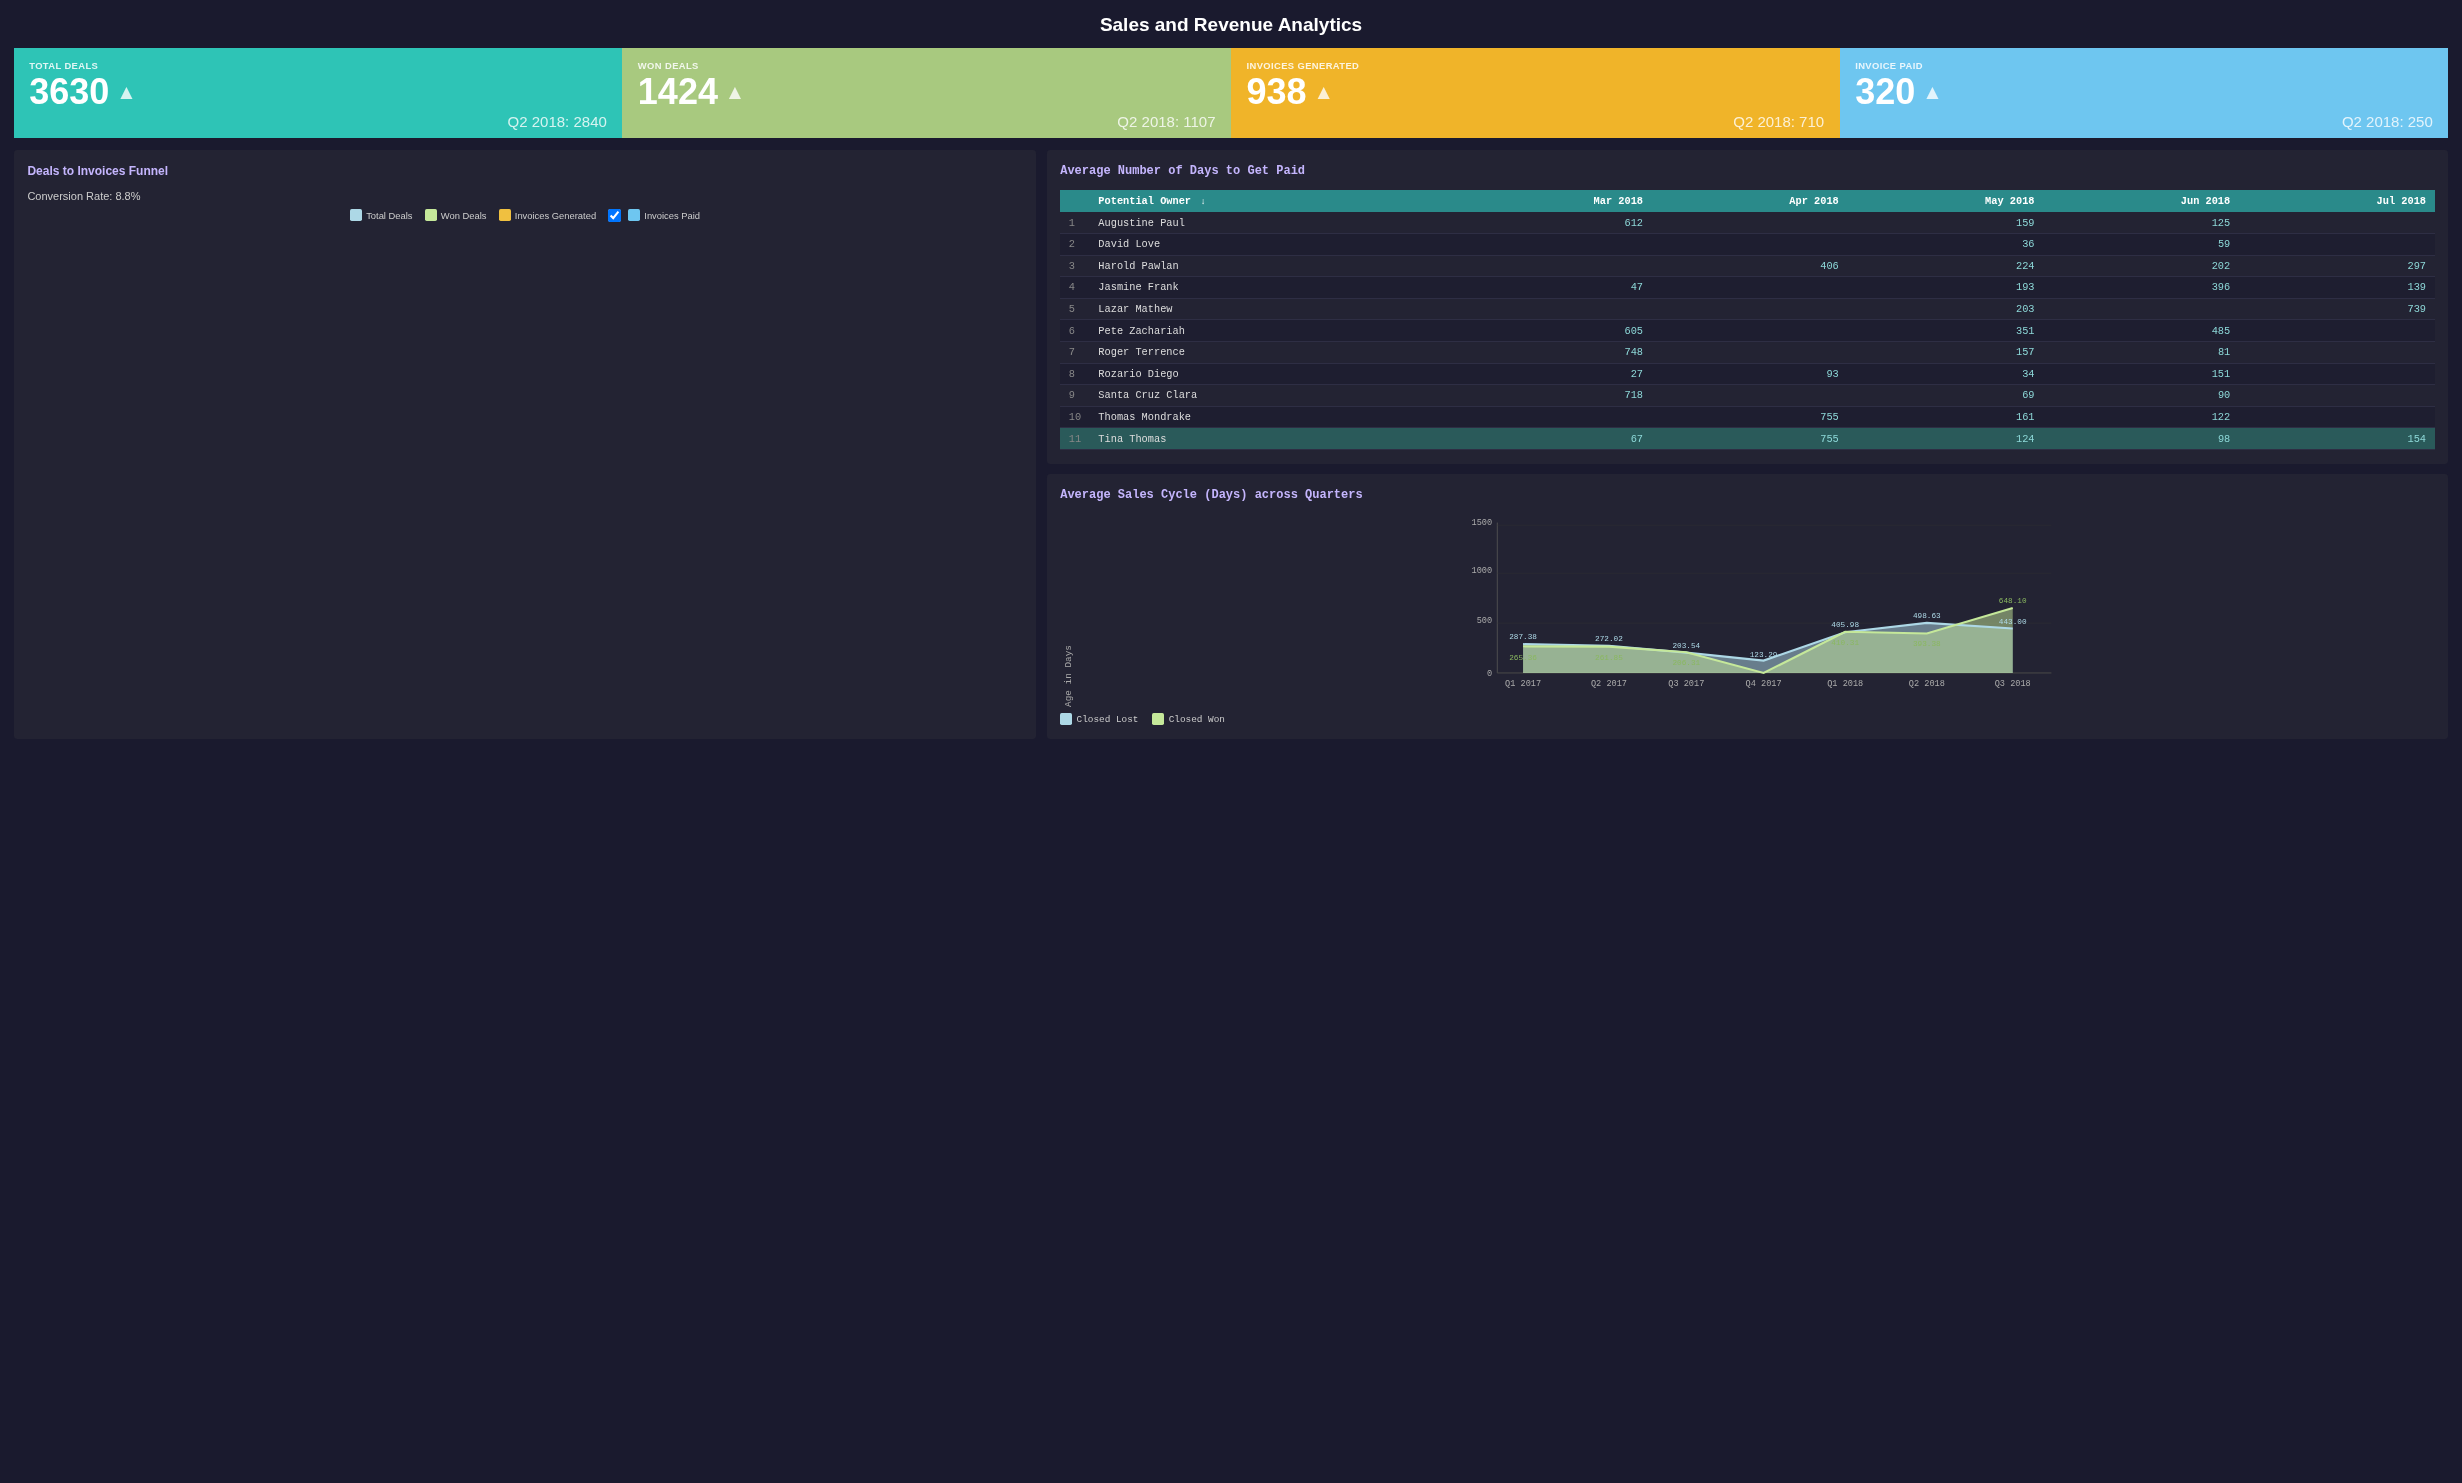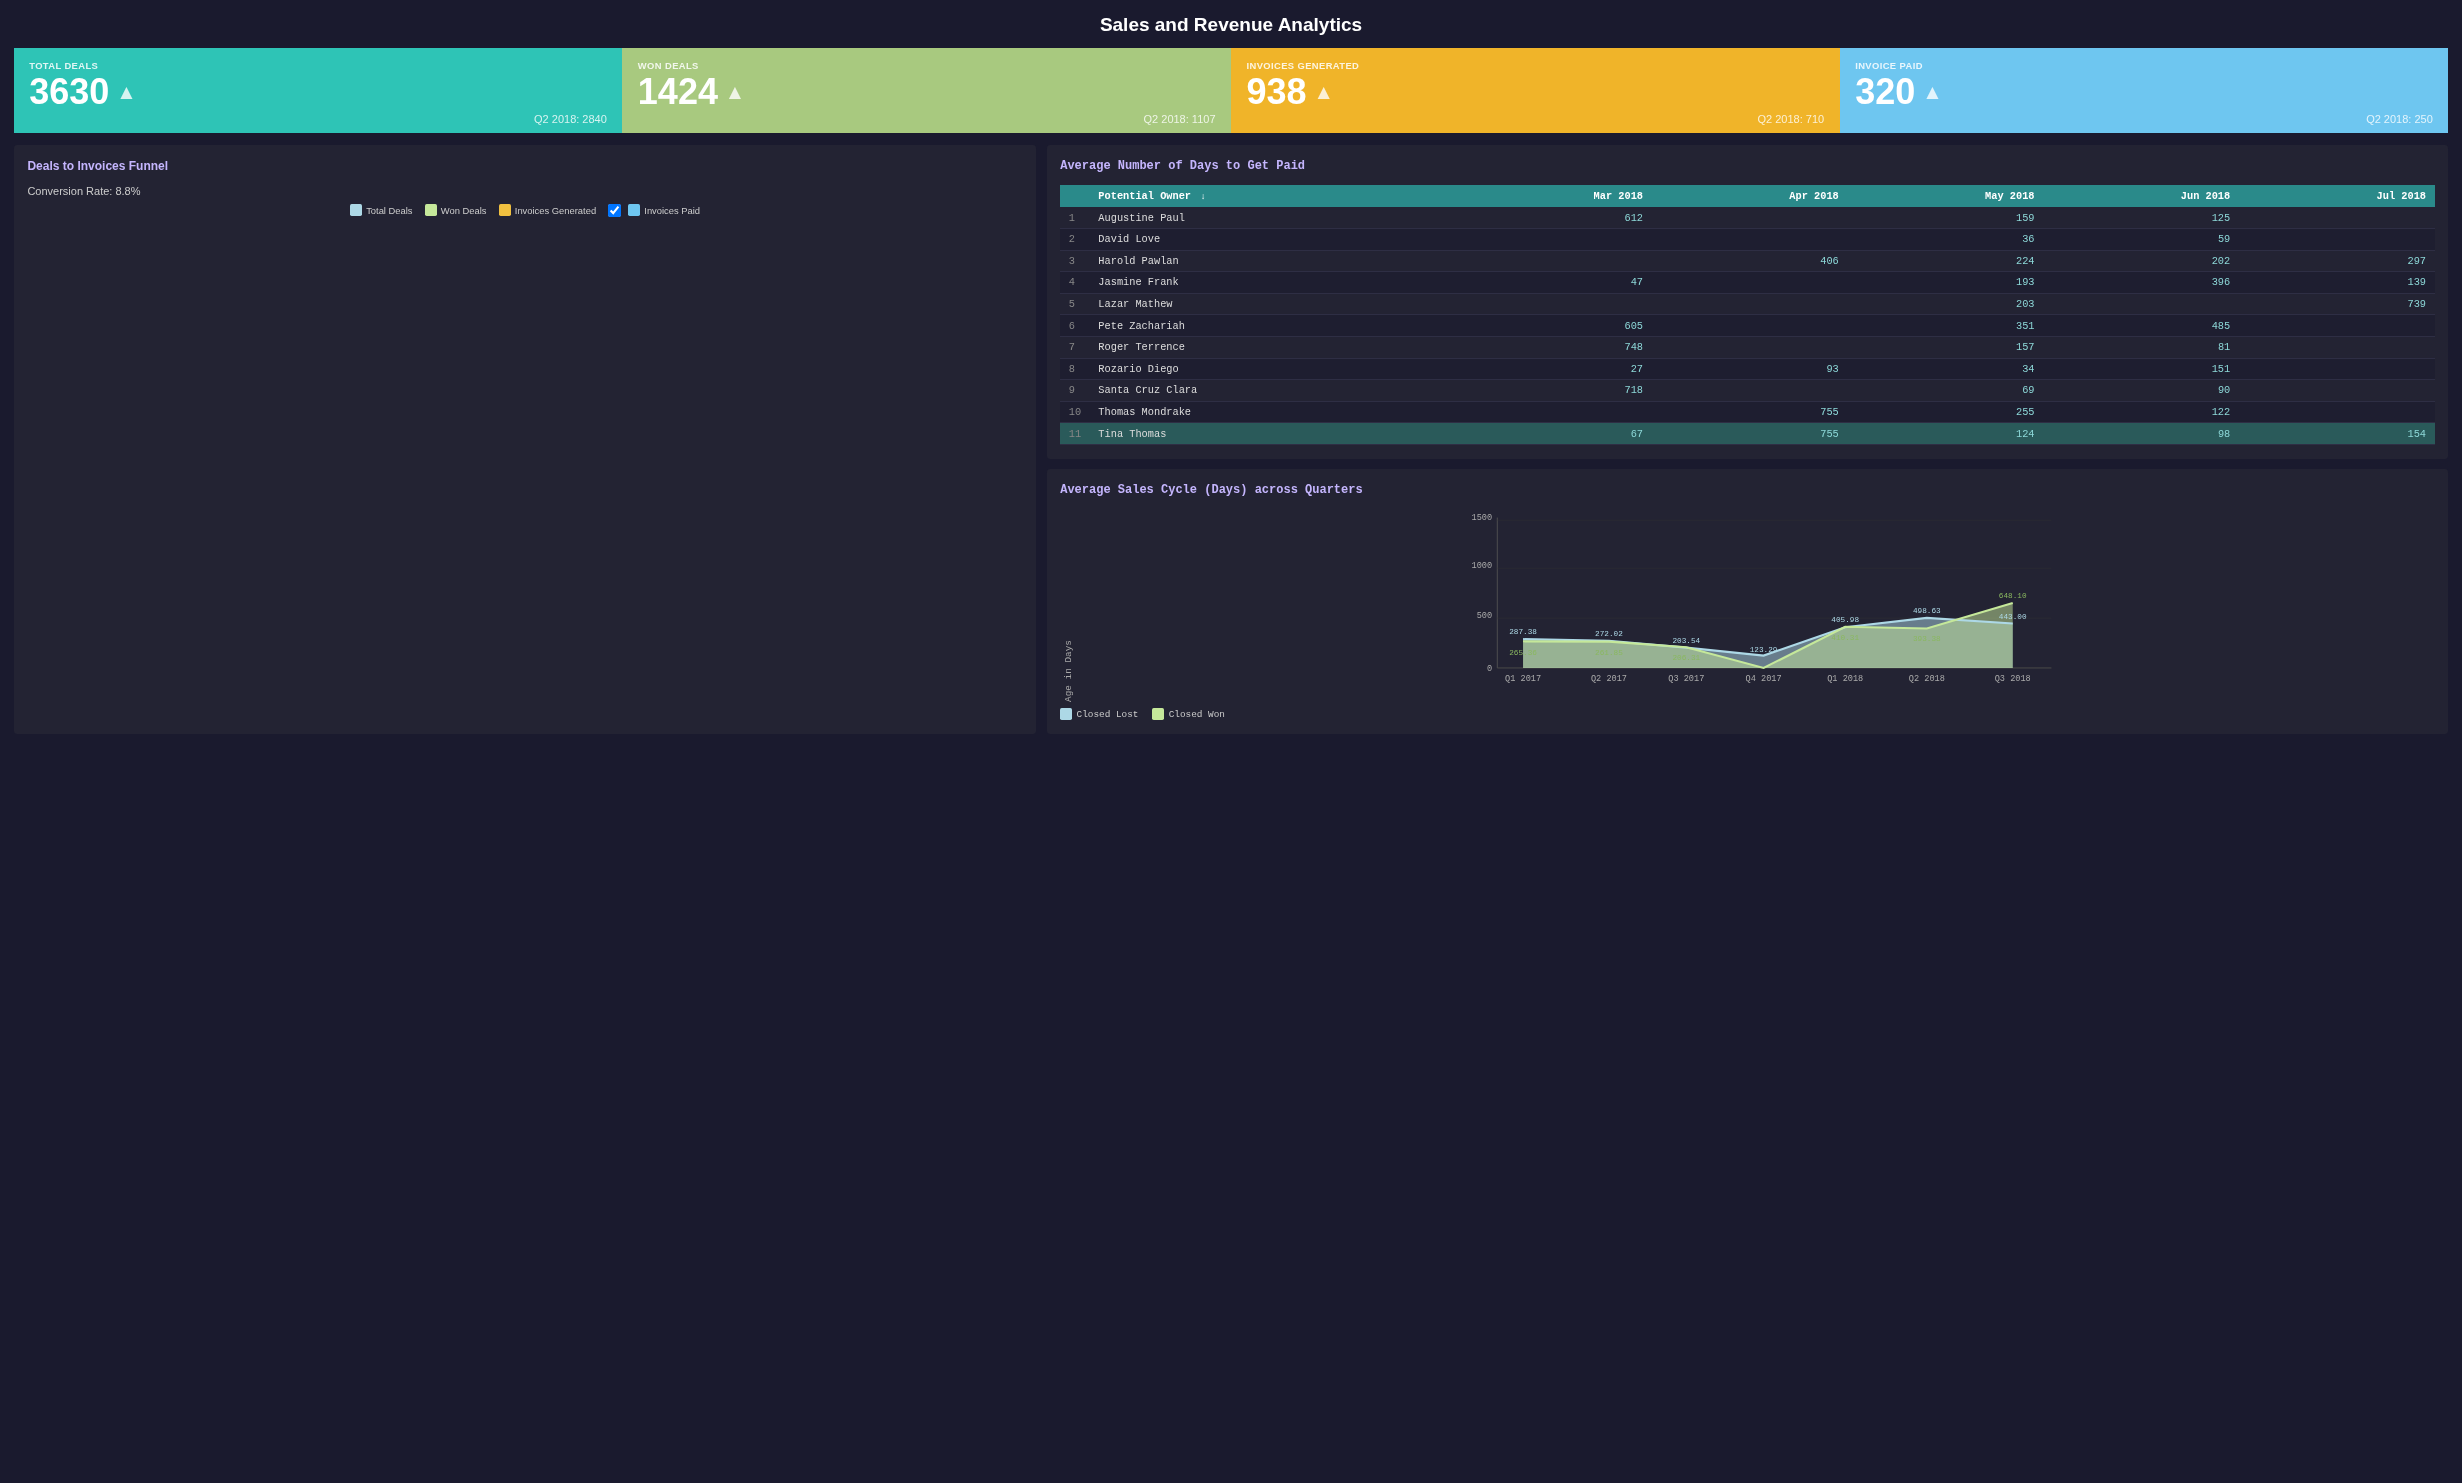--- a/index.html
+++ b/index.html
@@ -44,21 +44,21 @@
       color: #fff;
       display: flex;
       align-items: center;
       gap: 6.9px;
     }
     .kpi-arrow {
       font-size: 20.6px;
       color: rgba(255,255,255,0.8);
     }
     .kpi-sub {
-      font-size: 11px;
+      font-size: 15px;
       color: rgba(255,255,255,0.8);
       text-align: right;
     }
     .main-row {
       display: flex;
       gap: 10.3px;
     }
     .left-panel {
       width: 42%;
       background: #232333;
@@ -322,21 +322,21 @@
               <td class="num"></td>
               <td class="num">69</td>
               <td class="num">90</td>
               <td class="num"></td>
             </tr>
             <tr>
               <td class="row-num">10</td>
               <td>Thomas Mondrake</td>
               <td class="num"></td>
               <td class="num">755</td>
-              <td class="num">255</td>
+              <td class="num">161</td>
               <td class="num">122</td>
               <td class="num"></td>
             </tr>
             <tr class="highlight-row">
               <td class="row-num">11</td>
               <td>Tina Thomas</td>
               <td class="num">67</td>
               <td class="num">755</td>
               <td class="num">124</td>
               <td class="num">98</td>

